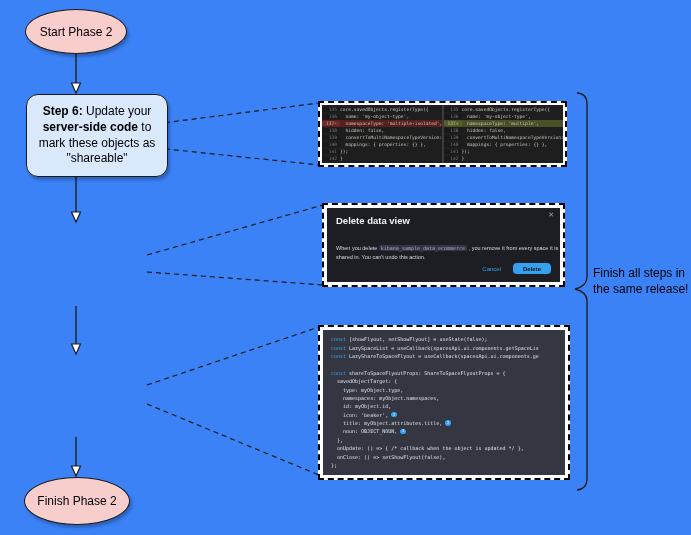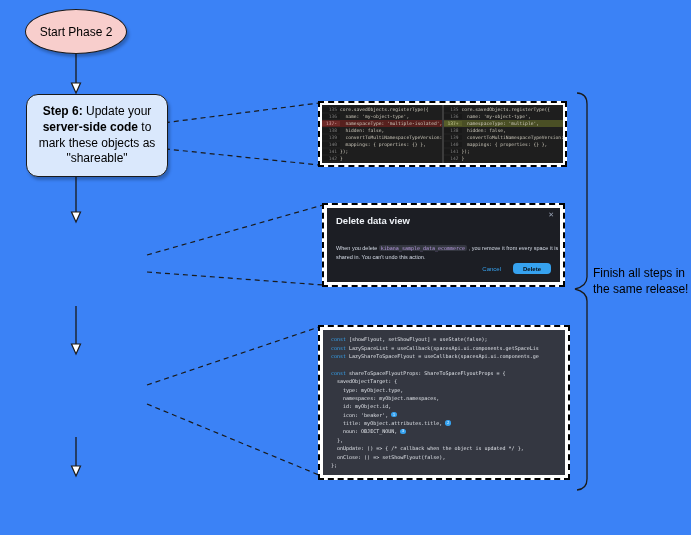--- a/index.html
+++ b/index.html
@@ -104,20 +104,23 @@
   <div class="ellipse start">
     <span>Start Phase 2</span>
   </div>
 
   <div class="step-box step6">
     <div class="box-text"><span class="b">Step 6:</span><span> Update your </span><span class="b">server-side code</span><span> to mark these objects as "shareable"</span></div>
   </div>
 
 
 
+  <div class="ellipse finish">
+    <span>Finish Phase 2</span>
+  </div>
 
   <div class="panel panel1">
     <div class="diff">
       <div class="dpane">
           <div class="drow normal">
             <span class="dnum">135</span>
             <span class="dcode">core.savedObjects.registerType({</span>
           </div>
           <div class="drow normal">
             <span class="dnum">136</span>

